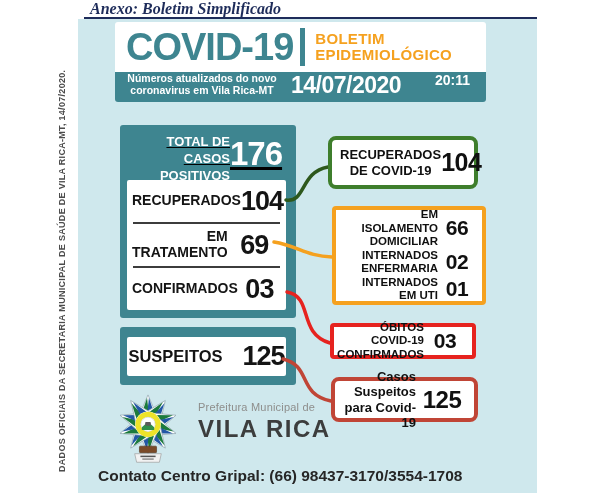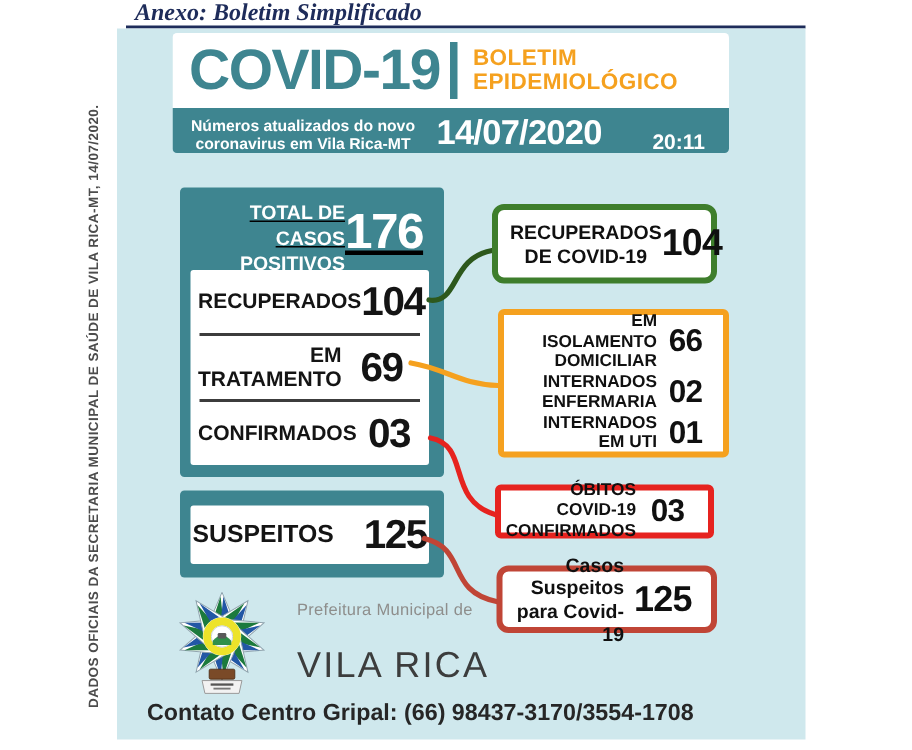--- a/index.html
+++ b/index.html
@@ -16,21 +16,21 @@
   .vnote { position:absolute; left:57px; top:42px; height:430px; width:17px;
            writing-mode:vertical-rl; transform:rotate(180deg);
            font-size:9px; font-weight:bold; color:#4c4c4c; letter-spacing:.3px; white-space:nowrap; }
 
   
   .header-box { position:absolute; left:115px; top:22px; width:371px; height:80px; border-radius:3px; overflow:hidden; }
   .header-top { height:50px; background:#ffffff; display:flex; align-items:center; padding-left:11px; }
   .covid-title { font-size:38px; font-weight:800; color:#3e8590; letter-spacing:-1px; line-height:1; }
   .vbar { width:5px; height:38px; background:#3e8590; margin:0 10px 0 7px; }
   .boletim { font-size:15px; font-weight:800; color:#f5a11f; line-height:1.1; letter-spacing:.3px; }
-  .header-bar { height:30px; background:#3e8590; display:flex; align-items:flex-end; color:#ffffff; }
+  .header-bar { height:30px; background:#3e8590; display:flex; align-items:flex-start; color:#ffffff; }
   .hnote { margin-left:12px; width:150px; text-align:center; font-size:10.5px; font-weight:bold; line-height:1.15; }
   .hdate { margin-left:14px; font-size:23px; font-weight:800; letter-spacing:-.5px; }
   .htime { margin-left:auto; margin-right:16px; font-size:14px; font-weight:800; }
 
   
   .totals-box { position:absolute; left:120px; top:125px; width:176px; height:193px; background:#3e8590; border-radius:3px;text-decoration:underline; }
   .totals-head { display:flex; align-items:flex-start; padding:9px 8px 0 10px; }
   .totals-head .lbl { flex:1; text-align:right; color:#ffffff; font-size:13px; font-weight:800; line-height:1.3; }
   .totals-head .num { width:58px; text-align:left; color:#ffffff; font-size:33px; font-weight:800; letter-spacing:-1px; line-height:1.2; }
   .totals-inner { position:absolute; left:7px; top:55px; width:159px; height:130px; background:#ffffff; border-radius:2px;
@@ -65,21 +65,21 @@
   .dbox-darkred { left:331px; top:377px; width:147px; height:45px; border:4px solid #c04536; border-radius:8px; }
   .dbox-darkred .lbl { font-size:13px; }
   .dbox-darkred .num { width:52px; font-size:24px; }
 
   .connectors { position:absolute; left:0; top:0; width:608px; height:500px; pointer-events:none; }
 
   
   .logo { position:absolute; left:117px; top:393px; }
   .org  { position:absolute; left:198px; top:401px; }
   .org .small { font-size:11px; color:#8e8e8c; letter-spacing:.2px; }
-  .org .name  { font-size:24px; font-weight:400; color:#3c3d3d; letter-spacing:1.5px; line-height:1.15; margin:17px 0; }
+  .org .name  { font-size:24px; font-weight:700; color:#3c3d3d; letter-spacing:1.5px; line-height:1.15; margin:2px 0; }
   .contact { position:absolute; left:98px; top:467px; font-size:15.5px; font-weight:bold; color:#262626; }
 </style>
 </head>
 <body>
 
 <div class="page">
 
   <div class="anexo">Anexo: Boletim Simplificado</div>
   <div class="rule"></div>
 

